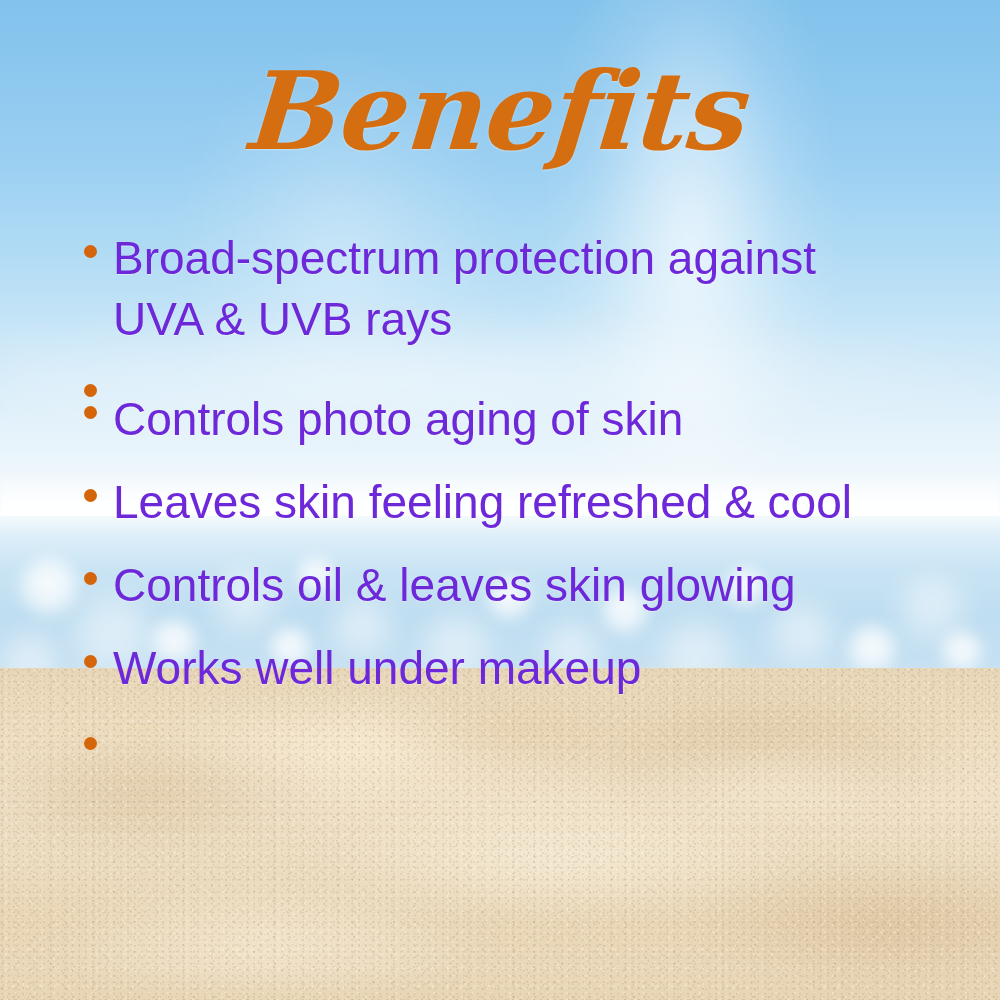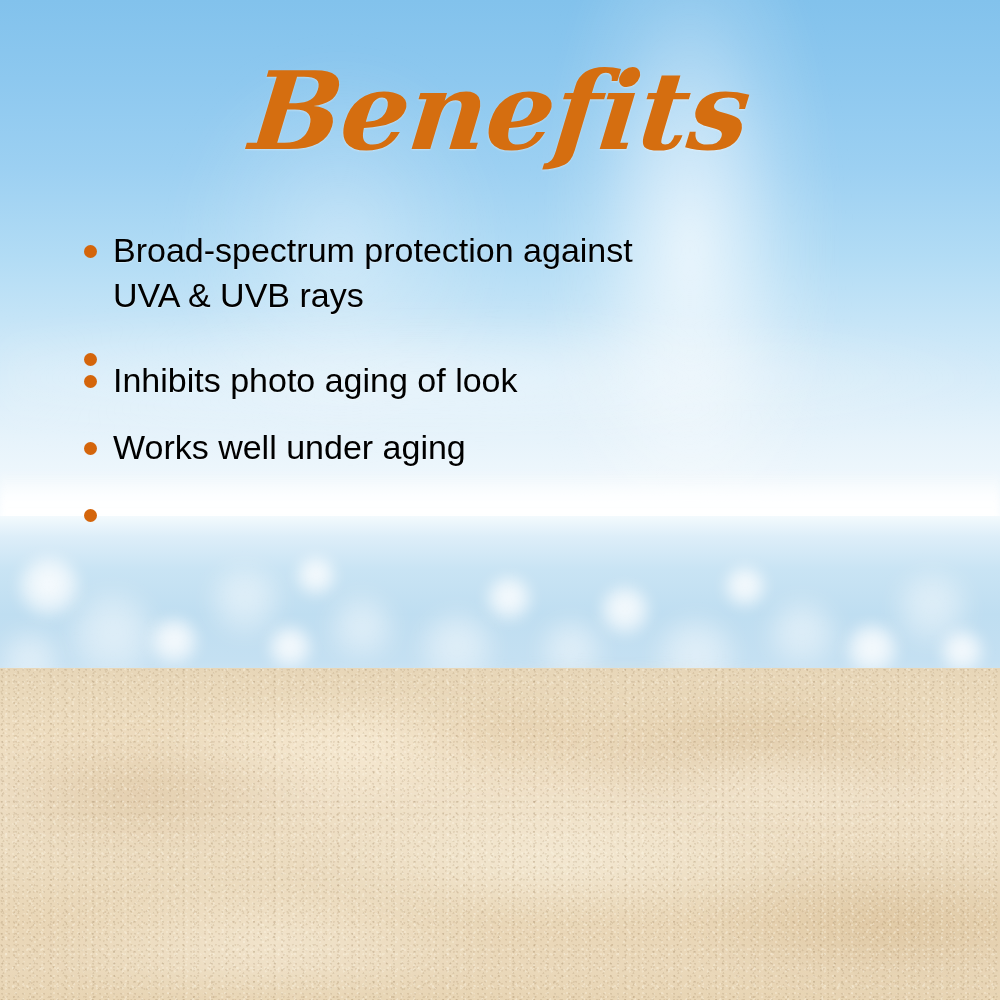--- a/index.html
+++ b/index.html
@@ -190,23 +190,23 @@
   .benefit:first-child { margin-bottom:18px; }
   .bullet {
     position:absolute; left:6px; top:17px;
     width:13px; height:13px; border-radius:50%;
     background:#d4650b;
     flex:0 0 auto;
   }
   .benefit-text {
     font-family:"Liberation Sans", sans-serif;
     font-weight:400;
-    font-size:34px;
+    font-size:46px;
     line-height:1.32;
-    color:#000000;
+    color:#6d28d9;
     white-space:pre-line;
     text-shadow:0 1px 1px rgba(255,255,255,.40);
   }
 </style>
 </head>
 <body>
 
 <div id="stage">
 
   <div class="bg-sky"></div>
@@ -264,29 +264,37 @@
       <span class="benefit-text">Broad-spectrum protection against
 UVA &amp; UVB rays</span>
     </li>
 
     <li class="benefit">
       <span class="bullet"></span>
     </li>
 
     <li class="benefit">
       <span class="bullet"></span>
-      <span class="benefit-text">Inhibits photo aging of look</span>
-    </li>
-
-
-
-
-    <li class="benefit">
-      <span class="bullet"></span>
-      <span class="benefit-text">Works well under aging</span>
+      <span class="benefit-text">Controls photo aging of skin</span>
+    </li>
+
+    <li class="benefit">
+      <span class="bullet"></span>
+      <span class="benefit-text">Leaves skin feeling refreshed &amp; cool</span>
+    </li>
+
+    <li class="benefit">
+      <span class="bullet"></span>
+      <span class="benefit-text">Controls oil &amp; leaves skin glowing</span>
+    </li>
+
+
+    <li class="benefit">
+      <span class="bullet"></span>
+      <span class="benefit-text">Works well under makeup</span>
     </li>
 
     <li class="benefit">
       <span class="bullet"></span>
     </li>
 
   </ul>
 
 </div>
 

